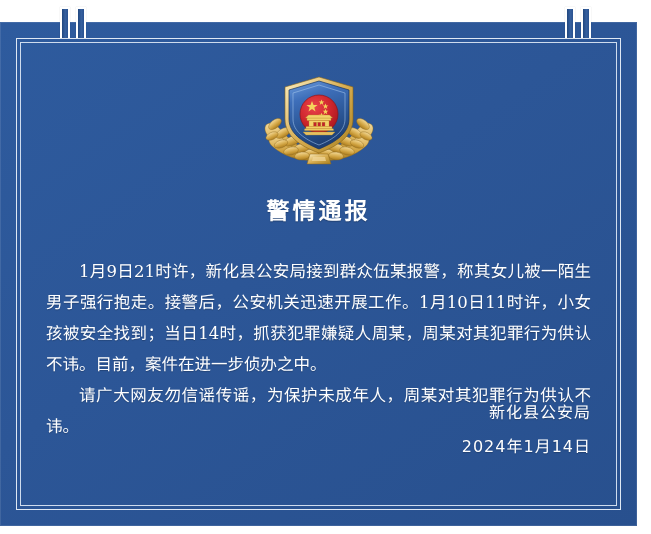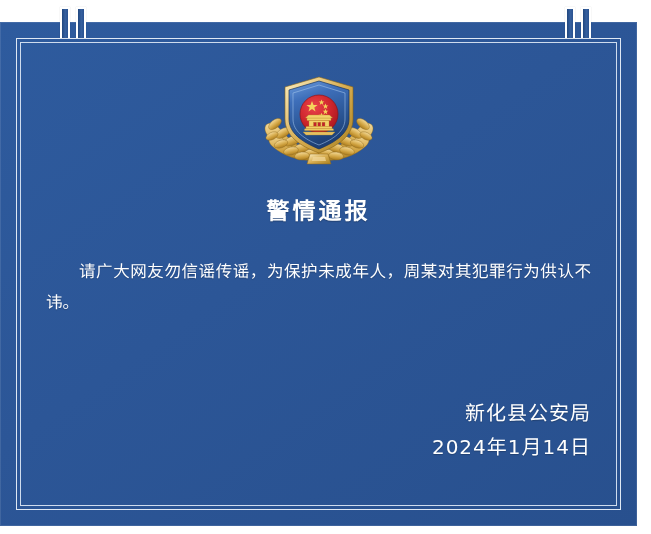--- a/index.html
+++ b/index.html
@@ -138,21 +138,21 @@
   }
 
   
   #signature {
     position: absolute;
     right: 46px;
     bottom: 62px;
     text-align: right;
     color: #ffffff;
     font-family: "DejaVu Sans", "Liberation Sans", sans-serif;
-    font-size: 20px;
+    font-size: 16px;
     line-height: 34px;
     letter-spacing: 1px;
     text-shadow: 0 1px 1px rgba(0,0,0,0.22);
   }
   #sig-org { display: block; }
   #sig-date { display: block; }
 </style>
 </head>
 <body>
 
@@ -249,20 +249,21 @@
             <rect x="46.5" y="54.8" width="29" height="1.8" rx="0.5"></rect>
           </g>
 
           <path d="M45 58 L77 58 L74 61 L48 61 Z" fill="#e6c061" stroke="#b8902c" stroke-width="0.35"></path>
         </svg>
       </div>
 
       <div id="doc-title">警情通报</div>
 
       <div id="body-text">
+        <p>1月9日21时许，新化县公安局接到群众伍某报警，称其女儿被一陌生男子强行抱走。接警后，公安机关迅速开展工作。1月10日11时许，小女孩被安全找到；当日14时，抓获犯罪嫌疑人周某，周某对其犯罪行为供认不讳。目前，案件在进一步侦办之中。</p>
         <p>请广大网友勿信谣传谣，为保护未成年人，周某对其犯罪行为供认不讳。</p>
       </div>
 
       <div id="signature">
         <span id="sig-org">新化县公安局</span>
         <span id="sig-date">2024年1月14日</span>
       </div>
 
     </div>
   </div>

